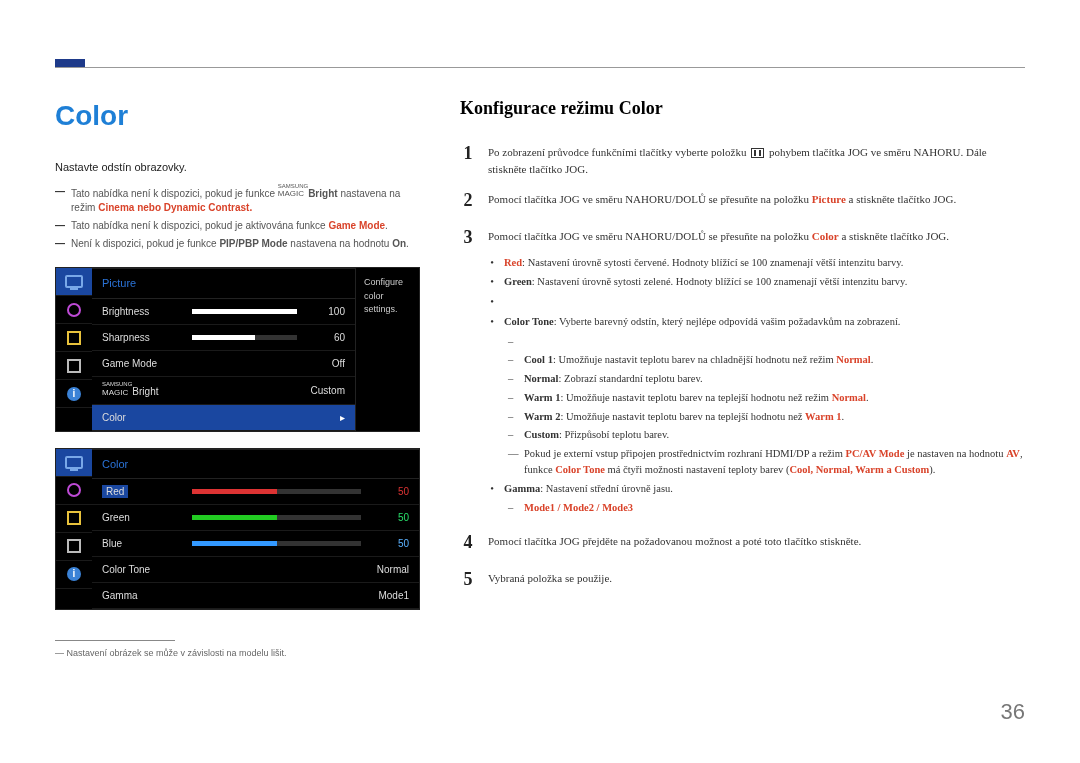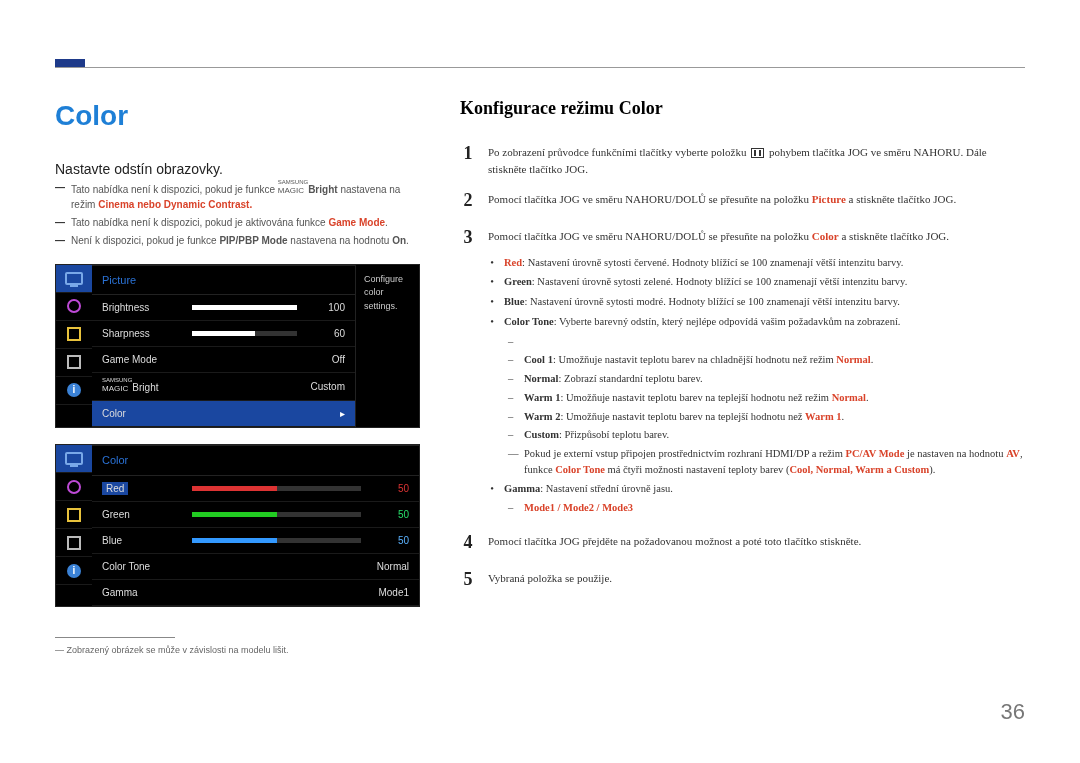--- a/index.html
+++ b/index.html
@@ -4,21 +4,21 @@
 <style>
   * { box-sizing: border-box; margin: 0; padding: 0; }
   body { font-family: Arial, Helvetica, sans-serif; background: #fff; color: #222; width: 1080px; height: 763px; position: relative; font-size: 11px; line-height: 1.5; }
   .topbar { position: absolute; top: 59px; left: 55px; width: 30px; height: 8px; background: #1e3a8a; }
   .topline { position: absolute; top: 67px; left: 55px; right: 55px; border-top: 1px solid #999; }
   .page { padding: 95px 55px 0 55px; display: flex; gap: 40px; }
   .left { width: 365px; flex: none; }
   .right { flex: 1; font-family: Liberation Serif, serif; }
   h1 { color: #1e7fd6; font-size: 28px; font-weight: bold; margin-bottom: 22px; }
   h2 { color: #000; font-size: 18px; font-weight: bold; margin-bottom: 18px; }
-  .left .desc { font-size: 14px; }
+  .left .desc { font-size: 11px; margin-bottom: 8px; }
   .dash-list .item { display: flex; gap: 6px; font-size: 10px; color: #555; margin-bottom: 3px; }
   .dash-list .dash { width: 10px; color: #333; font-weight: bold; }
   .red { color: #d9432a; font-weight: bold; }
   .osd { background: #000; width: 365px; margin-top: 16px; display: flex; border: 1px solid #222; }
   .osd-sidebar { width: 36px; display: flex; flex-direction: column; }
   .osd-iconcell { height: 28px; display: flex; align-items: center; justify-content: center; border-bottom: 1px solid #1a1a1a; }
   .osd-iconcell.active { background: #1a47a0; }
   .osd-main { flex: 1; display: flex; flex-direction: column; }
   .osd-header { color: #2a72d6; font-size: 11px; padding: 6px 10px; border-bottom: 1px solid #222; border-top: 1px solid #222; }
   .osd-row { display: flex; align-items: center; padding: 5px 10px; color: #ddd; font-size: 10px; border-bottom: 1px solid #1a1a1a; position:relative;justify-content:center; }
@@ -193,21 +193,21 @@
           </div>
         <div class="osd-row">
             <div class="label">Gamma</div>
             <div style="flex:1"></div>
             <div class="val">Mode1</div>
           </div>
       </div>
     </div>
 
     <div class="footnote-sep"></div>
-    <div class="footnote">― <span>Zobrazený obrázek se může v závislosti na modelu lišit.</span></div>
+    <div class="footnote">― <span>Nastavení obrázek se může v závislosti na modelu lišit.</span></div>
   </div>
 
   <div class="right">
     <h2>Konfigurace režimu Color</h2>
 
     <div class="steps">
       <div class="step">
         <div class="num">1</div>
         <div class="body">
           <span>Po zobrazení průvodce funkčními tlačítky vyberte položku </span><span class="icon-box"></span><span> pohybem tlačítka JOG ve směru NAHORU. Dále stiskněte tlačítko JOG.</span>
@@ -228,21 +228,20 @@
             <div class="b">
                 <div class="dot">•</div>
                 <div><span class="red">Red</span><span>: Nastavení úrovně sytosti červené. Hodnoty blížící se 100 znamenají větší intenzitu barvy.</span></div>
               </div>
             <div class="b">
                 <div class="dot">•</div>
                 <div><span class="bold">Green</span><span>: Nastavení úrovně sytosti zelené. Hodnoty blížící se 100 znamenají větší intenzitu barvy.</span></div>
               </div>
             <div class="b">
                 <div class="dot">•</div>
-                <div><span class="bold">Blue</span><span>: Nastavení úrovně sytosti modré. Hodnoty blížící se 100 znamenají větší intenzitu barvy.</span></div>
               </div>
             <div class="b">
                 <div class="dot">•</div>
                 <div><span class="bold">Color Tone</span><span>: Vyberte barevný odstín, který nejlépe odpovídá vašim požadavkům na zobrazení.</span></div>
               </div>
 
             <div class="sub">
               <div class="item">
                   <div class="dash">‒</div>
                 </div>

